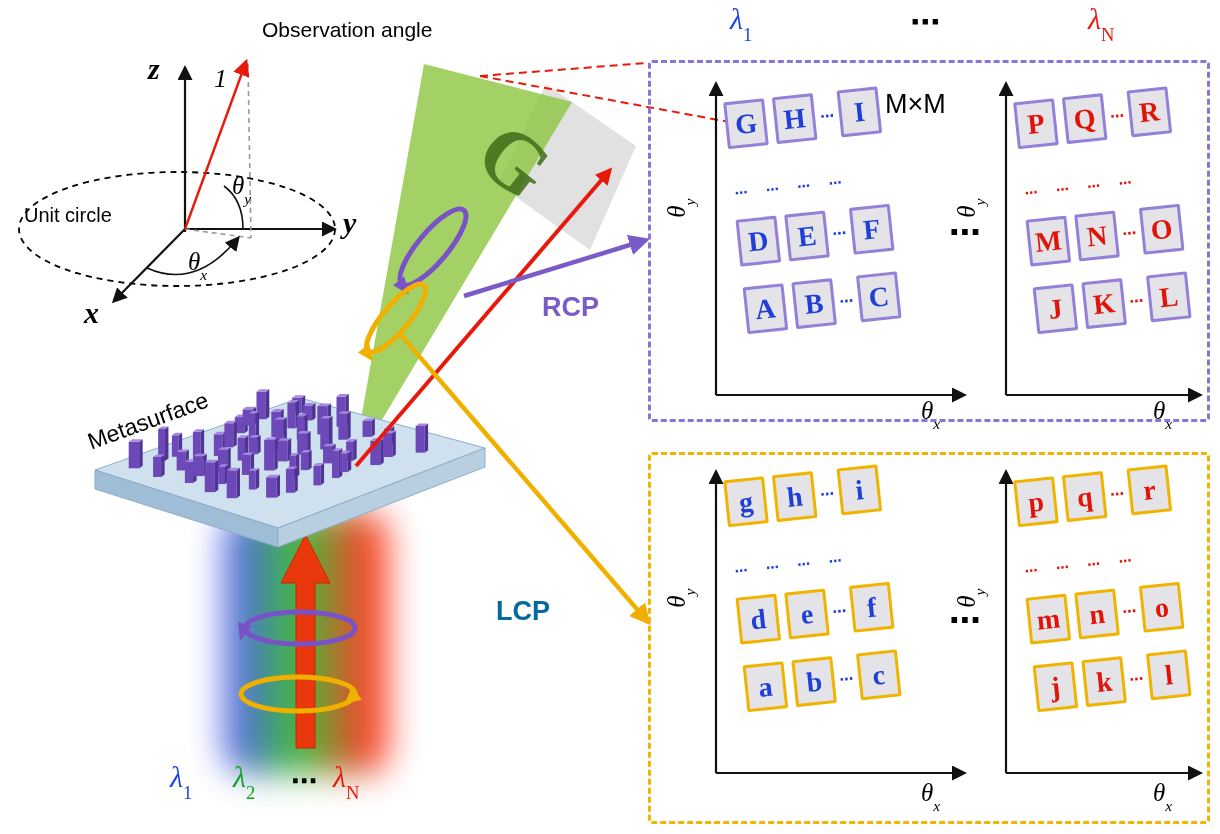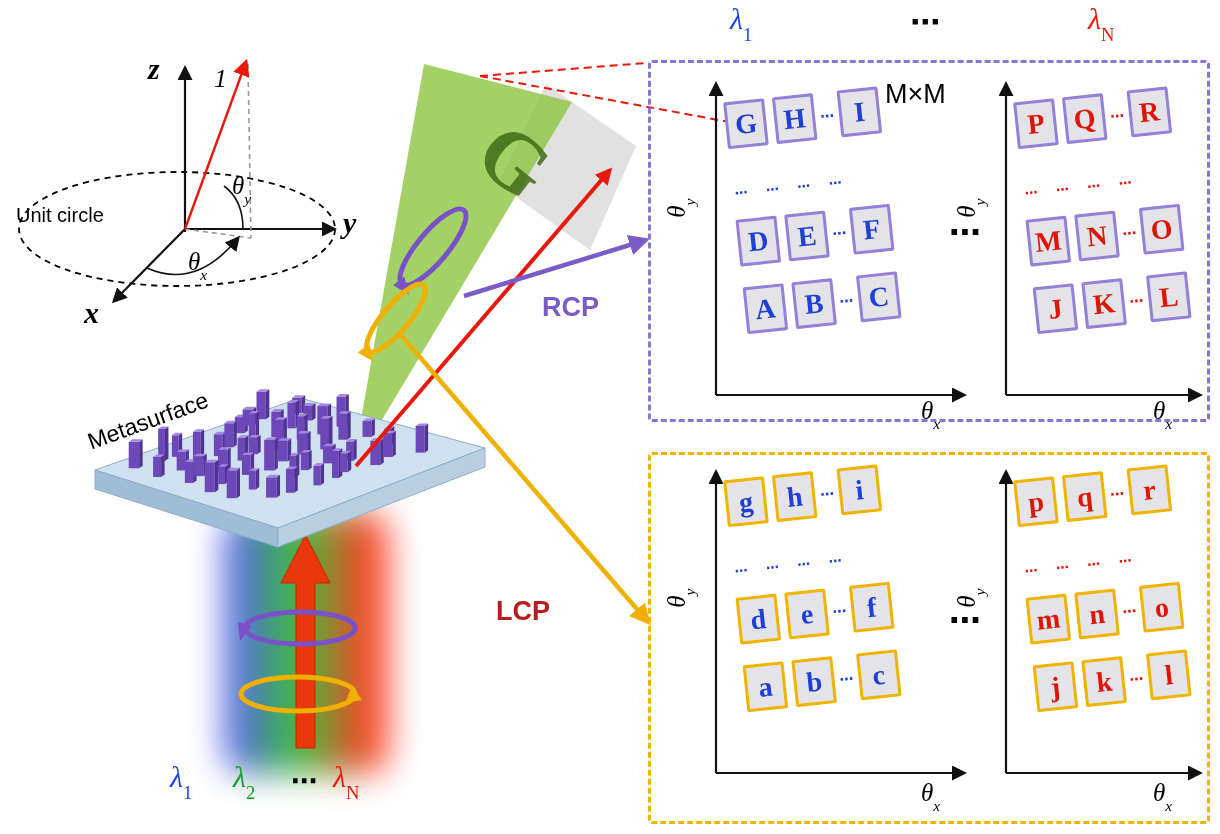--- a/index.html
+++ b/index.html
@@ -268,45 +268,46 @@
     <g>
       <line x1="716" y1="773" x2="716" y2="472" stroke="#111" stroke-width="2.2" marker-end="url(#mB)"></line>
       <line x1="716" y1="773" x2="964" y2="773" stroke="#111" stroke-width="2.2" marker-end="url(#mB)"></line>
     </g>
     <g>
       <line x1="1006" y1="773" x2="1006" y2="472" stroke="#111" stroke-width="2.2" marker-end="url(#mB)"></line>
       <line x1="1006" y1="773" x2="1200" y2="773" stroke="#111" stroke-width="2.2" marker-end="url(#mB)"></line>
     </g>
   </svg>
 
+  <div class="lbl" style="left:262px;top:18px;font-size:21px">Observation angle</div>
   <div class="lbl serif it b" style="left:148px;top:52px;font-size:30px">z</div>
   <div class="lbl serif it b" style="left:343px;top:206px;font-size:30px">y</div>
   <div class="lbl serif it b" style="left:84px;top:296px;font-size:30px">x</div>
   <div class="lbl serif it" style="left:214px;top:64px;font-size:26px">1</div>
   <div class="lbl theta" style="left:232px;top:172px"><span>θ</span><sub>y</sub></div>
   <div class="lbl theta" style="left:188px;top:248px"><span>θ</span><sub>x</sub></div>
-  <div class="lbl" style="left:16px;top:204px;font-size:20px">Unit circle</div>
+  <div class="lbl" style="left:24px;top:204px;font-size:20px">Unit circle</div>
 
   <div class="lbl" style="left:84px;top:430px;font-size:23px;transform:rotate(-20deg);transform-origin:left top">Metasurface</div>
 
   <div class="lbl lambda" style="left:170px;top:760px;color:#1a46e8"><span>λ</span><sub class="rm">1</sub></div>
   <div class="lbl lambda" style="left:233px;top:760px;color:#12a01e"><span>λ</span><sub class="rm">2</sub></div>
   <div class="lbl dots b" style="left:291px;top:766px;font-size:26px">⋯</div>
   <div class="lbl lambda" style="left:333px;top:760px;color:#e8190c"><span>λ</span><sub class="rm">N</sub></div>
 
   <div class="lbl serif b" style="left:482px;top:112px;font-size:84px;color:#3f6d18;opacity:.85;transform:rotate(38deg)">G</div>
   <div class="lbl" style="left:542px;top:292px;font-size:27px;font-weight:600;color:#7a5bc8">RCP</div>
-  <div class="lbl" style="left:496px;top:596px;font-size:27px;font-weight:600;color:#b91c1c">LCP</div>
+  <div class="lbl" style="left:496px;top:596px;font-size:27px;font-weight:600;color:#0369a1">LCP</div>
 
   <div class="lbl lambda" style="left:730px;top:2px;color:#1a46e8"><span>λ</span><sub class="rm">1</sub></div>
   <div class="lbl dots b" style="left:910px;top:4px;font-size:30px">⋯</div>
   <div class="lbl lambda" style="left:1088px;top:2px;color:#e8190c"><span>λ</span><sub class="rm">N</sub></div>
 
   <div class="dashed-box box-purple" style="left:648px;top:60px;width:562px;height:362px">
-    <div class="lbl" style="left:234px;top:16px;font-size:27px">M×M</div>
+    <div class="lbl" style="left:234px;top:26px;font-size:27px">M×M</div>
 
     <div class="lbl theta rot90" style="left:18px;top:130px"><span>θ</span><sub>y</sub></div>
     <div class="lbl theta" style="left:270px;top:334px"><span>θ</span><sub>x</sub></div>
     <div class="lbl theta rot90" style="left:308px;top:130px"><span>θ</span><sub>y</sub></div>
     <div class="lbl theta" style="left:502px;top:334px"><span>θ</span><sub>x</sub></div>
     <div class="lbl dots big-dots" style="left:298px;top:150px">⋯</div>
 
     <div class="tile-grid" style="left:84px;top:30px">
       <div class="tile-row" style="top:0">
         <div class="tile t-purple c-blue">G</div>

